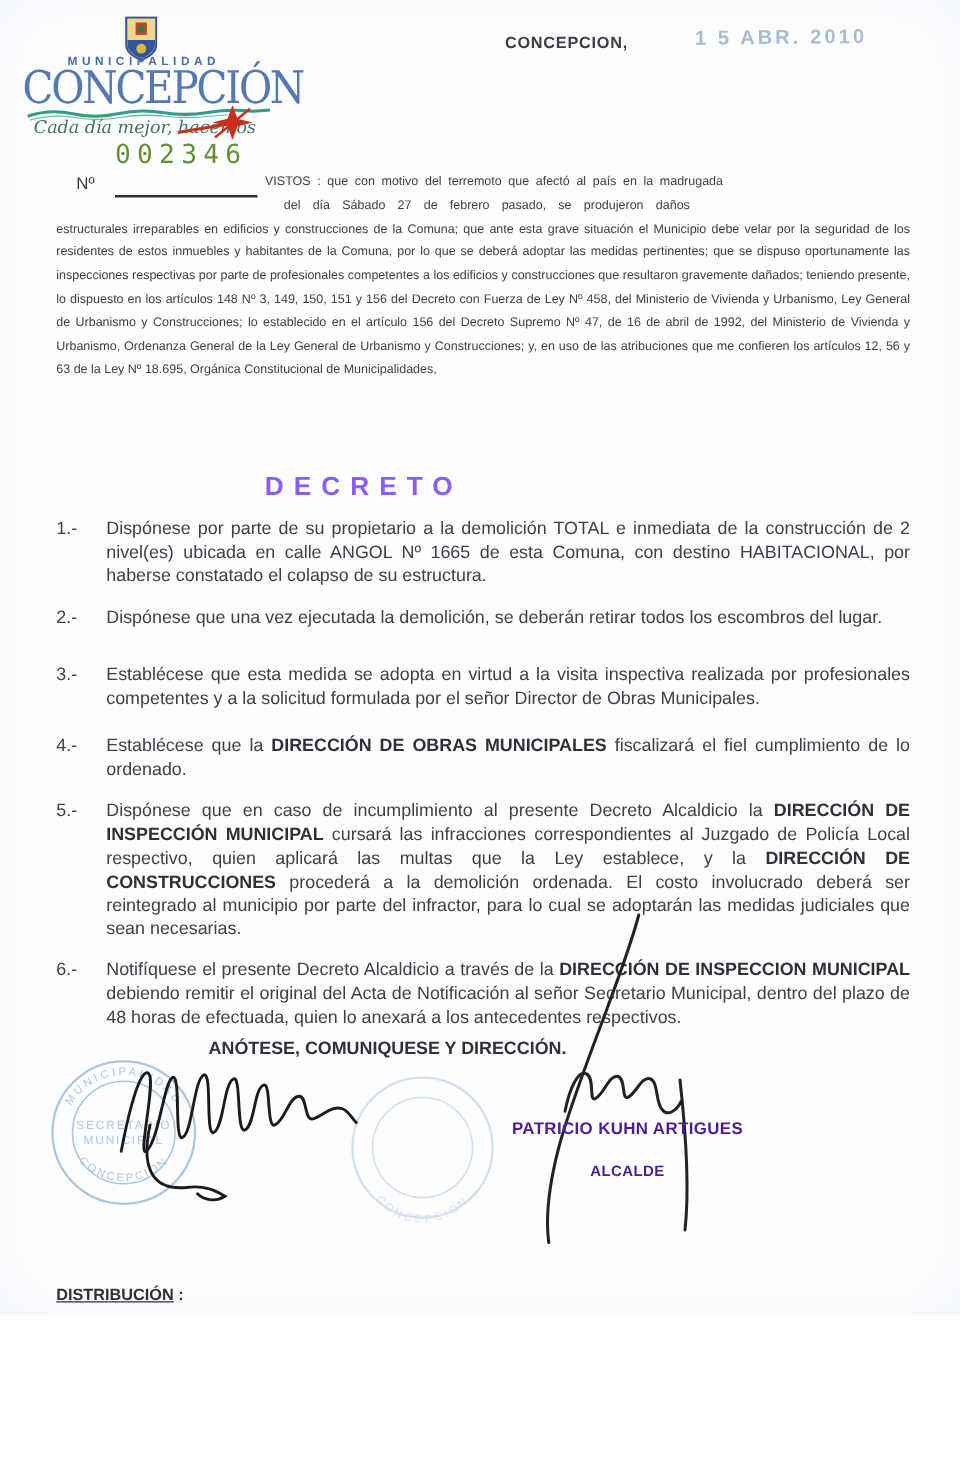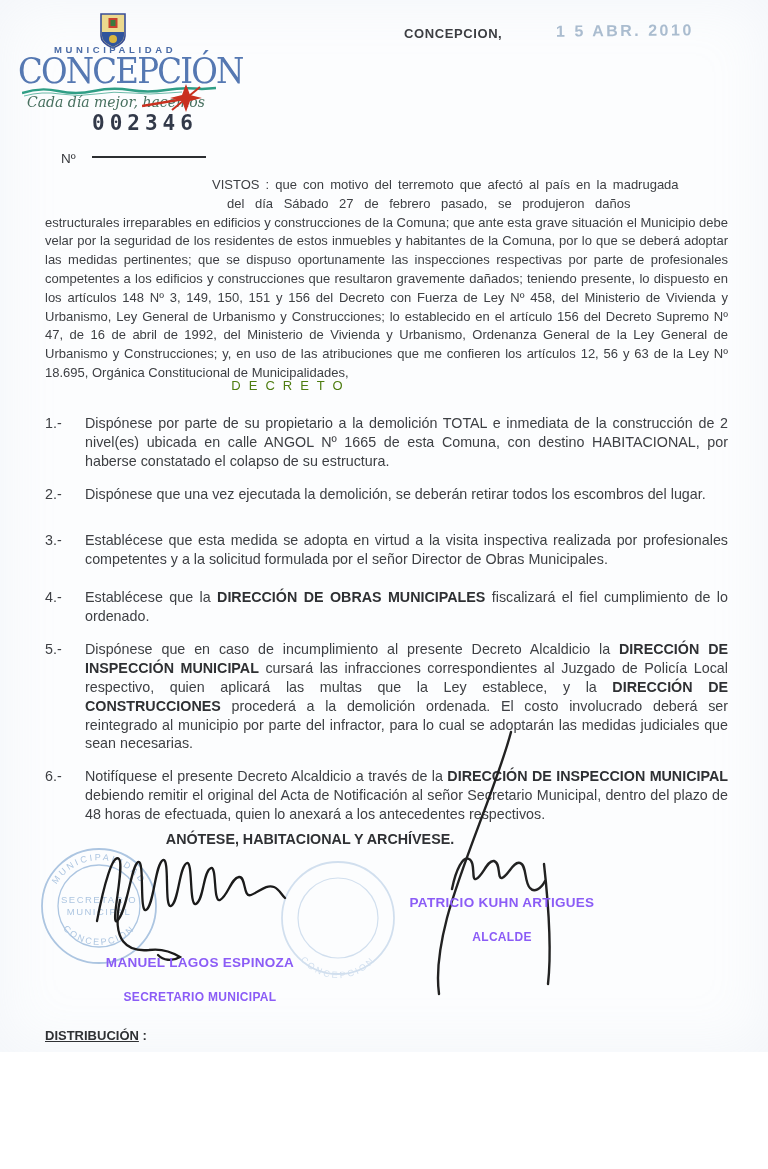--- a/index.html
+++ b/index.html
@@ -28,48 +28,48 @@
   }
   .logo-wave{position:absolute;left:22px;top:84px;}
   .logo-tagline{
     position:absolute;left:27px;top:94px;font-family:"DejaVu Serif",serif;font-style:italic;
     font-size:14px;color:#47705f;white-space:nowrap;
   }
   .logo-star{position:absolute;left:142px;top:84px;}
   
   .stamp-number{
     position:absolute;left:92px;top:111px;font-family:"DejaVu Sans Mono",monospace;
-    font-size:21px;font-weight:700;letter-spacing:5px;color:#0f172a;opacity:.85;
-  }
-  .no-label{position:absolute;left:61px;top:151px;font-size:13.5px;color:#37393d;}
+    font-size:21px;font-weight:400;letter-spacing:5px;color:#4d7c0f;opacity:.85;
+  }
+  .no-label{position:absolute;left:61px;top:139px;font-size:13.5px;color:#37393d;}
   .no-underline{position:absolute;left:92px;top:156px;width:114px;border-top:2.5px solid #2c2e31;}
   
-  .vistos{position:absolute;left:45px;top:137px;width:683px;font-size:13px;line-height:18.8px;margin-top:39px;}
+  .vistos{position:absolute;left:45px;top:137px;width:683px;font-size:10px;line-height:18.8px;}
   .v-line1{padding-left:167px;word-spacing:2.5px;white-space:nowrap;}
   .v-line2{padding-left:182px;word-spacing:7px;white-space:nowrap;}
   .v-body{text-align:justify;}
   .decreto-title{
     position:absolute;left:45px;top:378px;width:492px;text-align:center;
-    font-size:13px;font-weight:400;letter-spacing:8px;color:#4d7c0f;
+    font-size:21px;font-weight:700;letter-spacing:8px;color:#8b5cf6;
   }
   .decree-items{position:absolute;left:45px;top:414px;width:683px;font-size:14.3px;line-height:18.8px;}
   .decree-item{display:flex;margin-bottom:15px;}
   .decree-item:nth-child(2){margin-bottom:27px;}
   .decree-item:nth-child(3){margin-bottom:19px;}
   .decree-item:nth-child(5){margin-bottom:14px;}
   .item-num{width:40px;flex:none;}
   .item-text{flex:1;text-align:justify;}
   .b{font-weight:700;color:#2e3033;}
   .closing{
     position:absolute;left:45px;top:831px;width:530px;text-align:center;
     font-size:14.3px;font-weight:700;color:#2f3134;
   }
   
   .overlay{position:absolute;left:0;top:0;pointer-events:none;}
-  .sig-block{position:absolute;text-align:center;font-weight:700;color:#8b5cf6;}
+  .sig-block{position:absolute;text-align:center;font-weight:700;color:#4c1d95;}
   .sig-left{left:82px;top:955px;width:236px;}
   .sig-right{left:372px;top:895px;width:260px;}
   .sig-name{font-size:13.5px;letter-spacing:.3px;}
   .sig-title{font-size:12px;margin-top:20px;letter-spacing:.3px;}
   
   .distribution{position:absolute;left:45px;top:1026px;font-size:13px;line-height:19px;}
   .dist-title{font-weight:700;color:#2f3134;margin-bottom:3px;}
   .dist-title .u{text-decoration:underline;}
   .dist-item{white-space:pre-wrap;}
   .scan-bottom{position:absolute;left:0;top:1148px;width:768px;height:21px;background:#ffffff;}
@@ -135,21 +135,21 @@
       <div class="decree-item">
         <div class="item-num">5.-</div>
         <div class="item-text"><span>Dispónese que en caso de incumplimiento al presente Decreto Alcaldicio la </span><span class="b">DIRECCIÓN DE INSPECCIÓN MUNICIPAL</span><span> cursará las infracciones correspondientes al Juzgado de Policía Local respectivo, quien aplicará las multas que la Ley establece, y la </span><span class="b">DIRECCIÓN DE CONSTRUCCIONES</span><span> procederá a la demolición ordenada. El costo involucrado deberá ser reintegrado al municipio por parte del infractor, para lo cual se adoptarán las medidas judiciales que sean necesarias.</span></div>
       </div>
       <div class="decree-item">
         <div class="item-num">6.-</div>
         <div class="item-text"><span>Notifíquese el presente Decreto Alcaldicio a través de la </span><span class="b">DIRECCIÓN DE INSPECCION MUNICIPAL</span><span> debiendo remitir el original del Acta de Notificación al señor Secretario Municipal, dentro del plazo de 48 horas de efectuada, quien lo anexará a los antecedentes respectivos.</span></div>
       </div>
     </div>
 
-  <div class="closing">ANÓTESE, HABITACIONAL Y ARCHÍVESE.</div>
+  <div class="closing">ANÓTESE, COMUNIQUESE Y DIRECCIÓN.</div>
 
   <svg class="overlay" width="768" height="1169" viewBox="0 0 768 1169">
 
     <g opacity=".85">
       <circle cx="99" cy="906" r="57" fill="none" stroke="#9fbcdc" stroke-width="1.8"></circle>
       <circle cx="99" cy="906" r="41" fill="none" stroke="#9fbcdc" stroke-width="1.3"></circle>
       <defs>
         <path id="arcTopL" d="M 52 923 A 49 49 0 1 1 146 923"></path>
         <path id="arcBotL" d="M 50 896 A 49 49 0 0 0 148 896"></path>
         <path id="arcBotR" d="M 290 930 A 48 48 0 0 0 386 930"></path>
@@ -177,24 +177,20 @@
       <path d="M 120 900 C 111 942 128 952 149 950 C 163 948 172 952 180 957 C 172 962 163 960 158 955"></path>
     </g>
 
     <g fill="none" stroke="#222222" stroke-width="2.4" stroke-linecap="round">
       <path d="M 511 732 C 498 782 462 862 447 918 C 440 945 436 972 439 994"></path>
       <path d="M 452 889 C 456 869 463 856 469 859 C 476 862 471 881 476 879 C 483 876 487 860 494 861 C 501 863 497 879 502 878 C 509 875 513 861 520 863 C 527 865 524 882 530 888 C 534 893 541 889 545 881"></path>
       <path d="M 544 864 C 548 900 552 948 548 984"></path>
     </g>
   </svg>
 
-  <div class="sig-block sig-left">
-    <div class="sig-name">MANUEL LAGOS ESPINOZA</div>
-    <div class="sig-title">SECRETARIO MUNICIPAL</div>
-  </div>
   <div class="sig-block sig-right">
     <div class="sig-name">PATRICIO KUHN ARTIGUES</div>
     <div class="sig-title">ALCALDE</div>
   </div>
 
   <div class="distribution">
     <div class="dist-title"><span class="u">DISTRIBUCIÓN</span><span> :</span></div>
     <div id="distList">
         <div class="dist-item">- Señor Director de Control</div>
         <div class="dist-item">- Señor Director de Obras Municipales</div>

